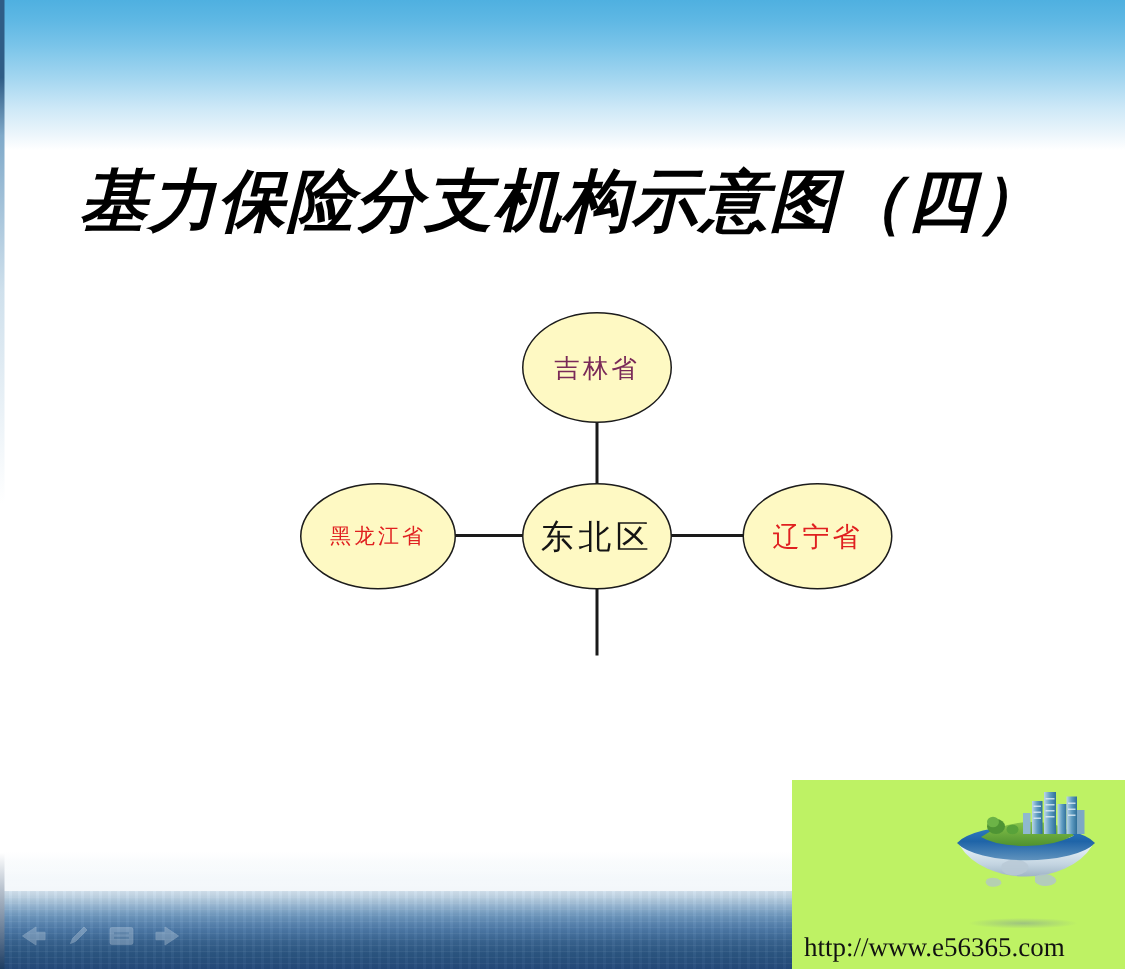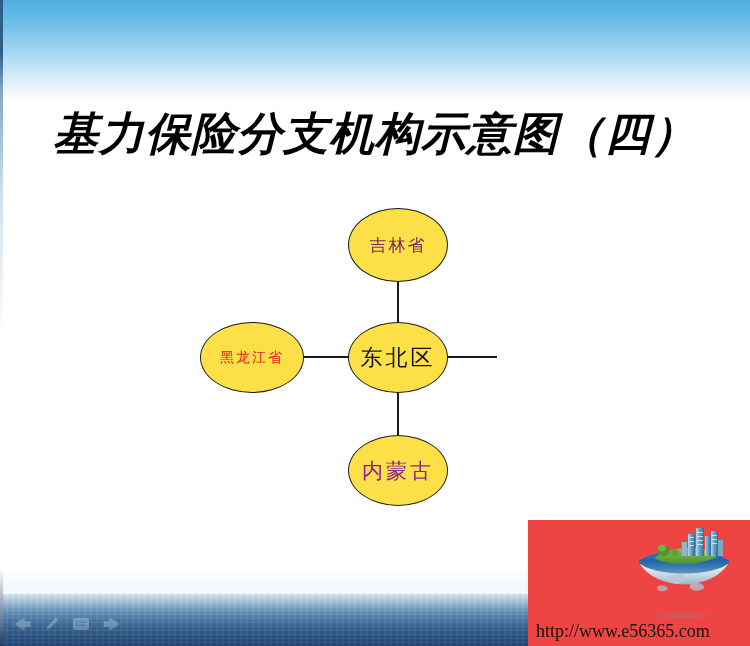--- a/index.html
+++ b/index.html
@@ -94,21 +94,21 @@
 
   .connector {
     position:absolute;
     background:#1a1a1a;
     z-index:9;
   }
 
   .node {
     position:absolute;
     border-radius:50%;
-    background:#fde047;
+    background:#fef9c3;
     border:1.4px solid #1c1c1c;
     display:flex;
     align-items:center;
     justify-content:center;
     z-index:11;
   }
   .node-label {
     font-family:"Liberation Serif", serif;
     font-weight:normal;
     white-space:nowrap;
@@ -132,21 +132,21 @@
   #conn-top    { left:397px; top:278px; width:2.4px; height:48px; }
   #conn-bottom { left:397px; top:389px; width:2.4px; height:48px; }
   #conn-left   { left:300px; top:356px; width:50px;   height:2.4px; }
   #conn-right  { left:446px; top:356px; width:51px;   height:2.4px; }
 
   
   .watermark {
     position:absolute;
     right:0; bottom:0;
     width:222px; height:126px;
-    background:#ef4444;
+    background:#bef264;
     z-index:20;
     overflow:hidden;
   }
   .wm-url {
     position:absolute;
     left:8px; bottom:4px;
     font-family:"Liberation Serif", serif;
     font-size:18px;
     color:#111111;
     letter-spacing:0px;
@@ -202,24 +202,24 @@
     </div>
 
     <div class="node" id="node-heilongjiang">
       <span class="node-label" id="label-heilongjiang">黑龙江省</span>
     </div>
 
     <div class="node" id="node-center">
       <span class="node-label" id="label-center">东北区</span>
     </div>
 
-
-    <div class="node" id="node-neimenggu">
-      <span class="node-label" id="label-neimenggu">内蒙古</span>
+    <div class="node" id="node-liaoning">
+      <span class="node-label" id="label-liaoning">辽宁省</span>
     </div>
+
 
   </div>
 
   <div class="watermark">
 
     <div class="wm-shadow"></div>
 
     <svg class="wm-art" viewBox="0 0 104 92" xmlns="http://www.w3.org/2000/svg">
       <defs>
         <linearGradient id="gOcean" x1="0" y1="0" x2="0" y2="1">

